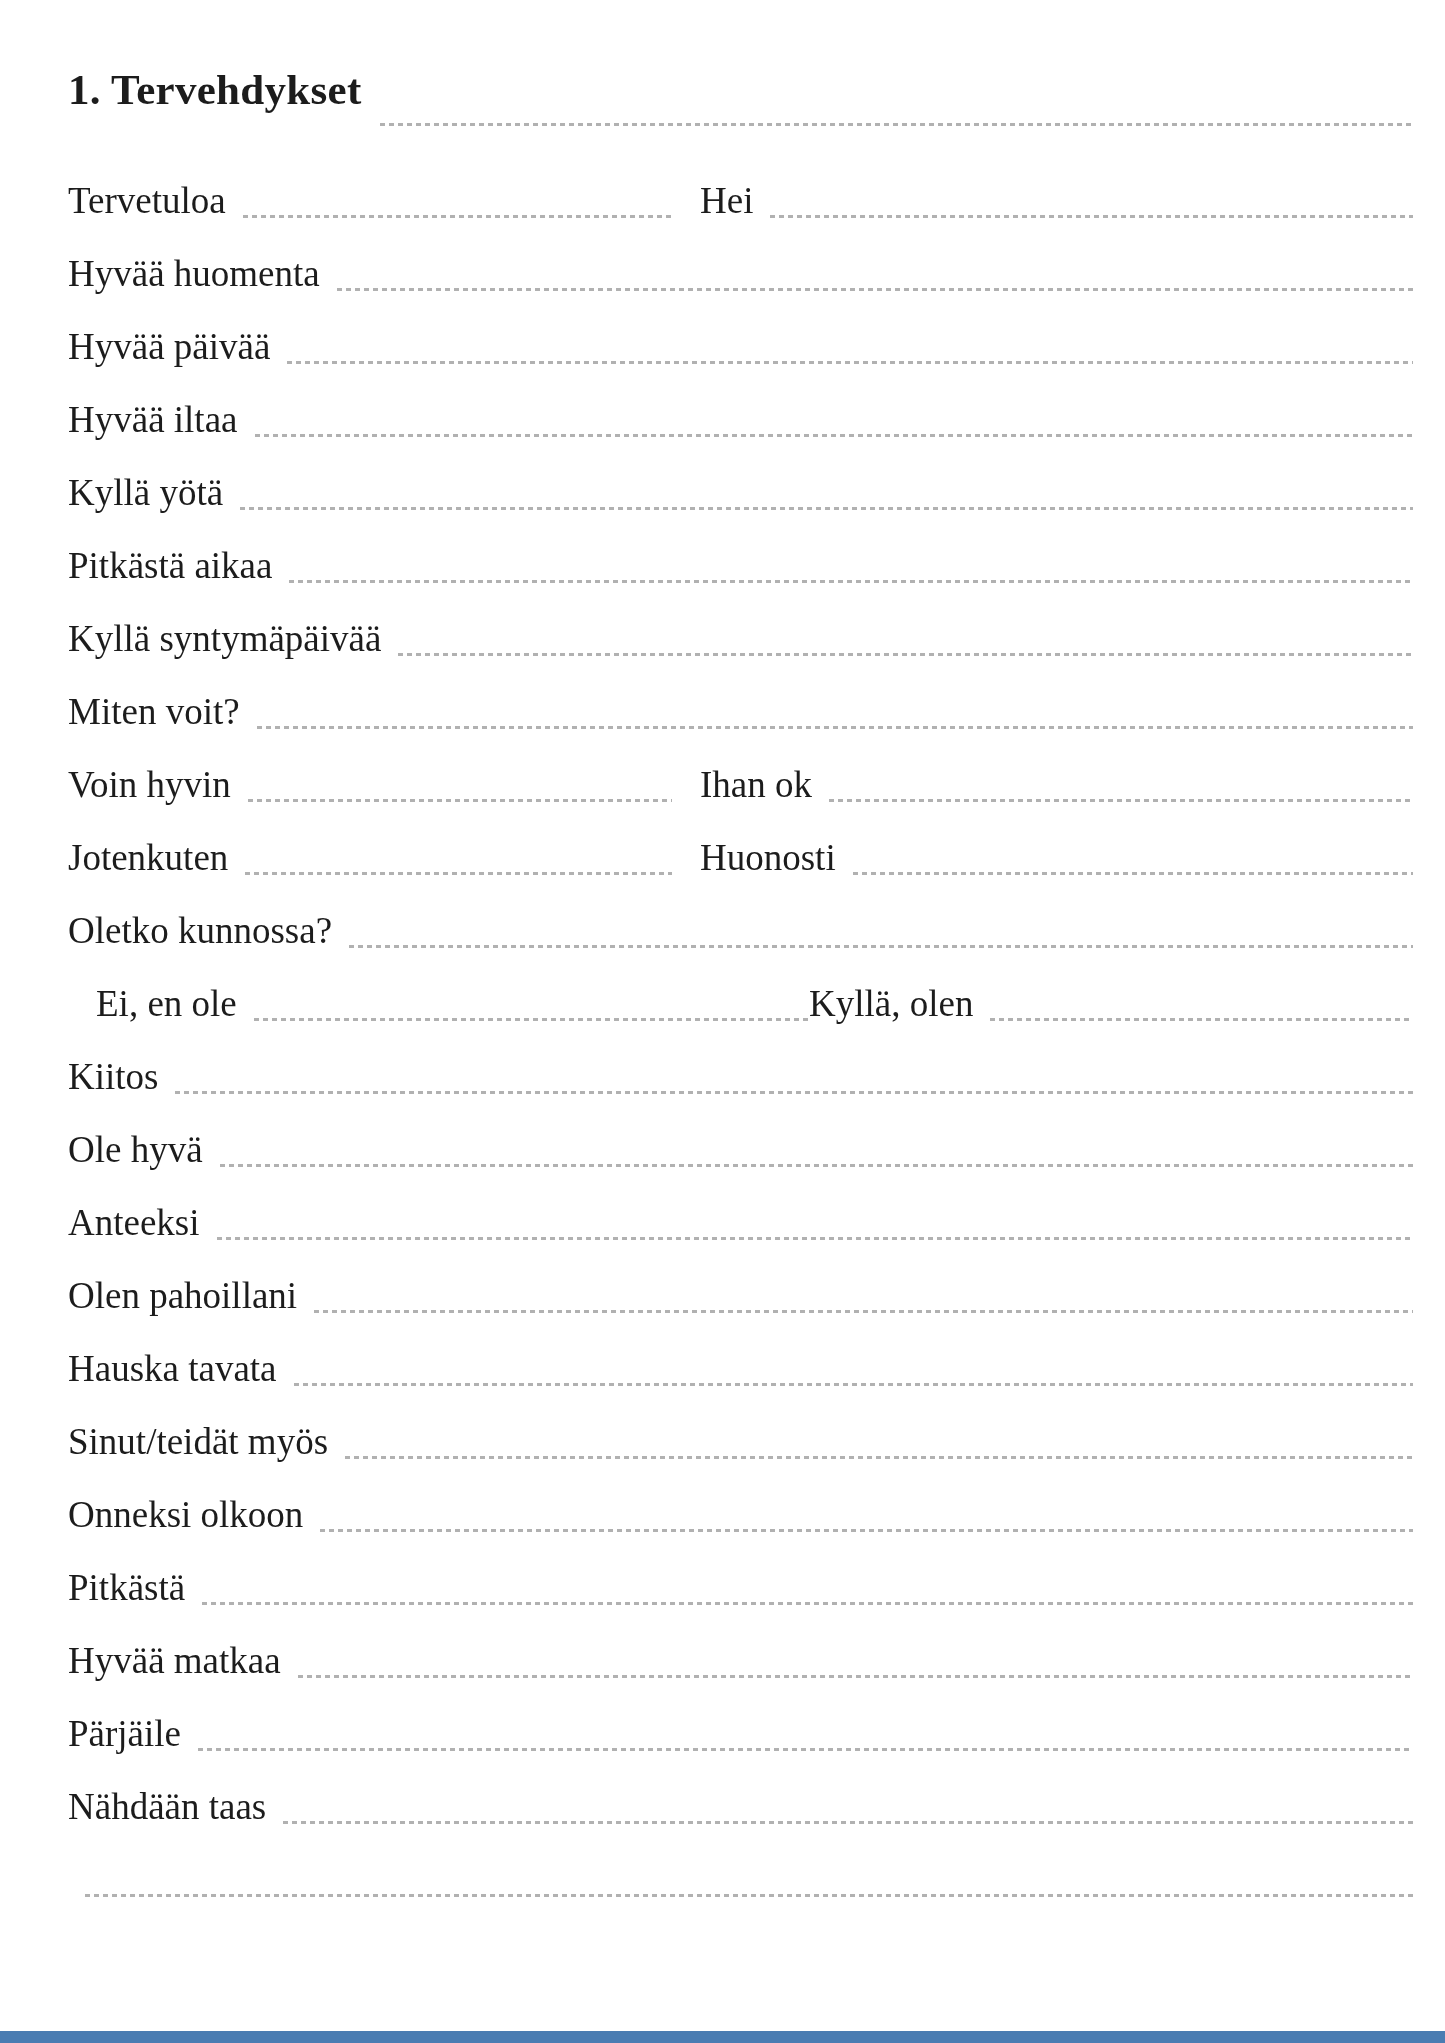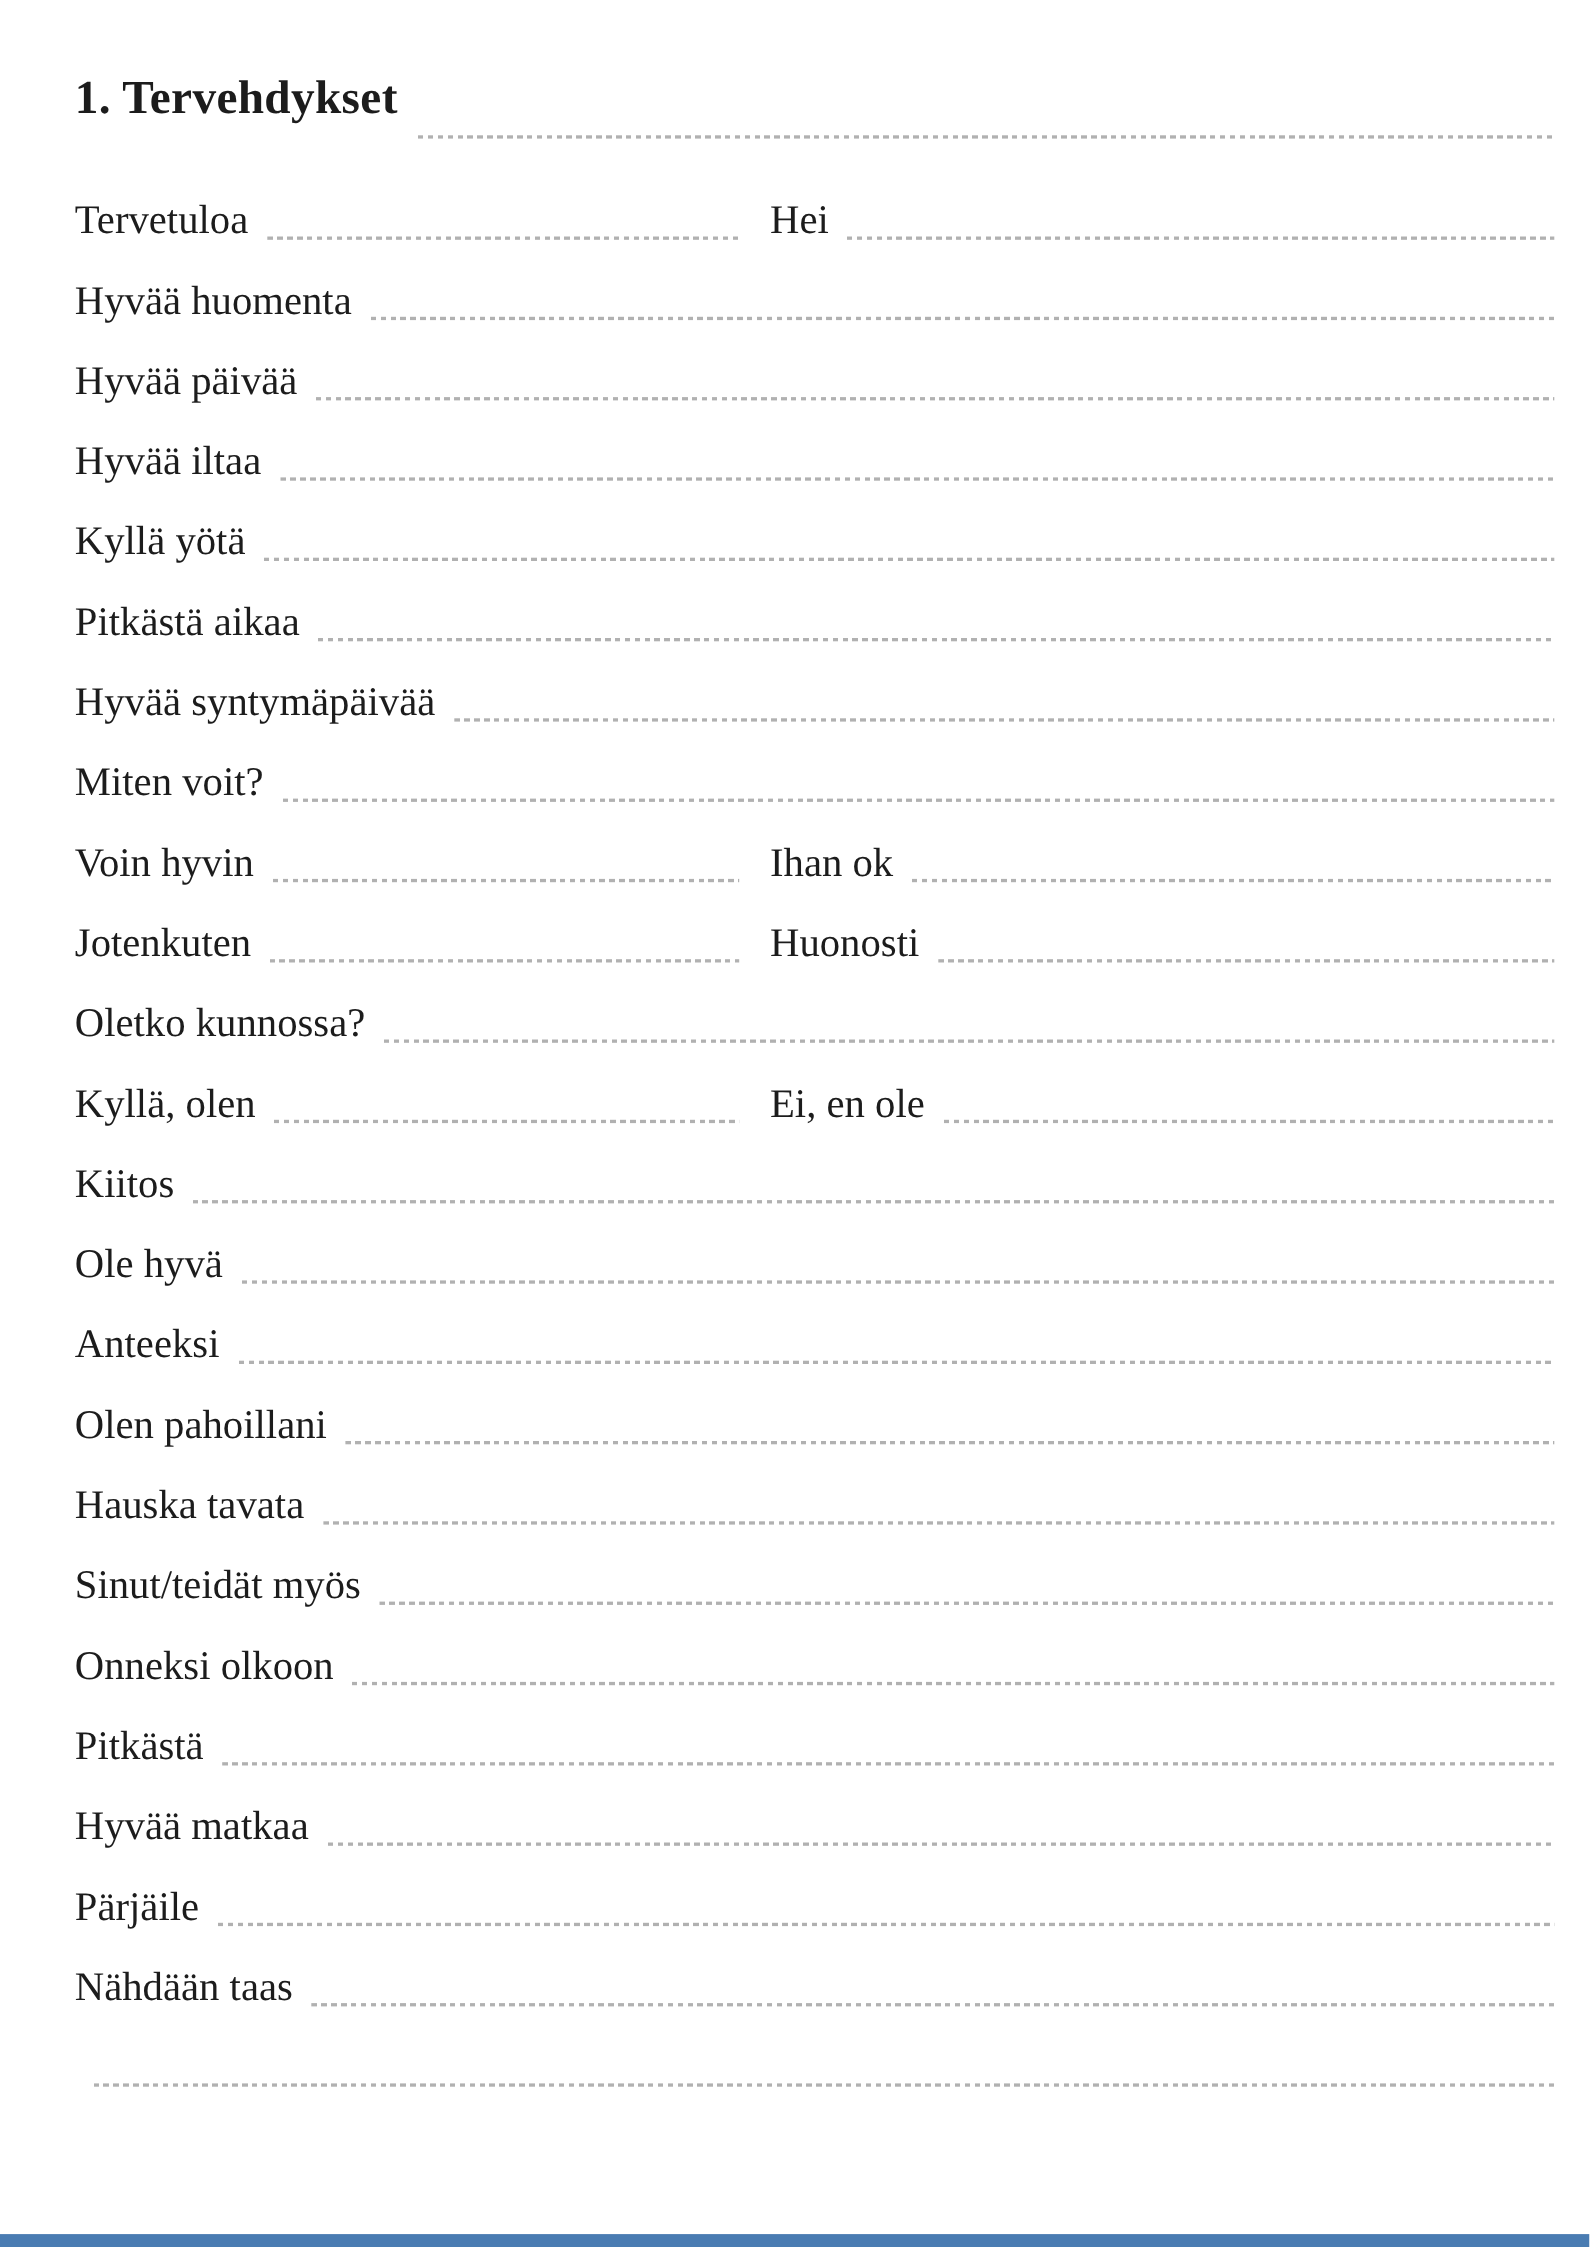--- a/index.html
+++ b/index.html
@@ -92,21 +92,21 @@
       <span class="label">Kyllä yötä</span>
       <span class="dots"></span>
     </div>
 
     <div class="row">
       <span class="label">Pitkästä aikaa</span>
       <span class="dots"></span>
     </div>
 
     <div class="row">
-      <span class="label">Hyvää syntymäpäivää</span>
+      <span class="label">Kyllä syntymäpäivää</span>
       <span class="dots"></span>
     </div>
 
     <div class="row">
       <span class="label">Miten voit?</span>
       <span class="dots"></span>
     </div>
 
     <div class="row">
       <div class="cell left">
@@ -129,26 +129,26 @@
         <span class="dots"></span>
       </div>
     </div>
 
     <div class="row">
       <span class="label">Oletko kunnossa?</span>
       <span class="dots"></span>
     </div>
 
     <div class="row">
+      <div class="cell right">
+        <span class="label">Ei, en ole</span>
+        <span class="dots"></span>
+      </div>
       <div class="cell left">
         <span class="label">Kyllä, olen</span>
-        <span class="dots"></span>
-      </div>
-      <div class="cell right">
-        <span class="label">Ei, en ole</span>
         <span class="dots"></span>
       </div>
     </div>
 
     <div class="row">
       <span class="label">Kiitos</span>
       <span class="dots"></span>
     </div>
 
     <div class="row">

